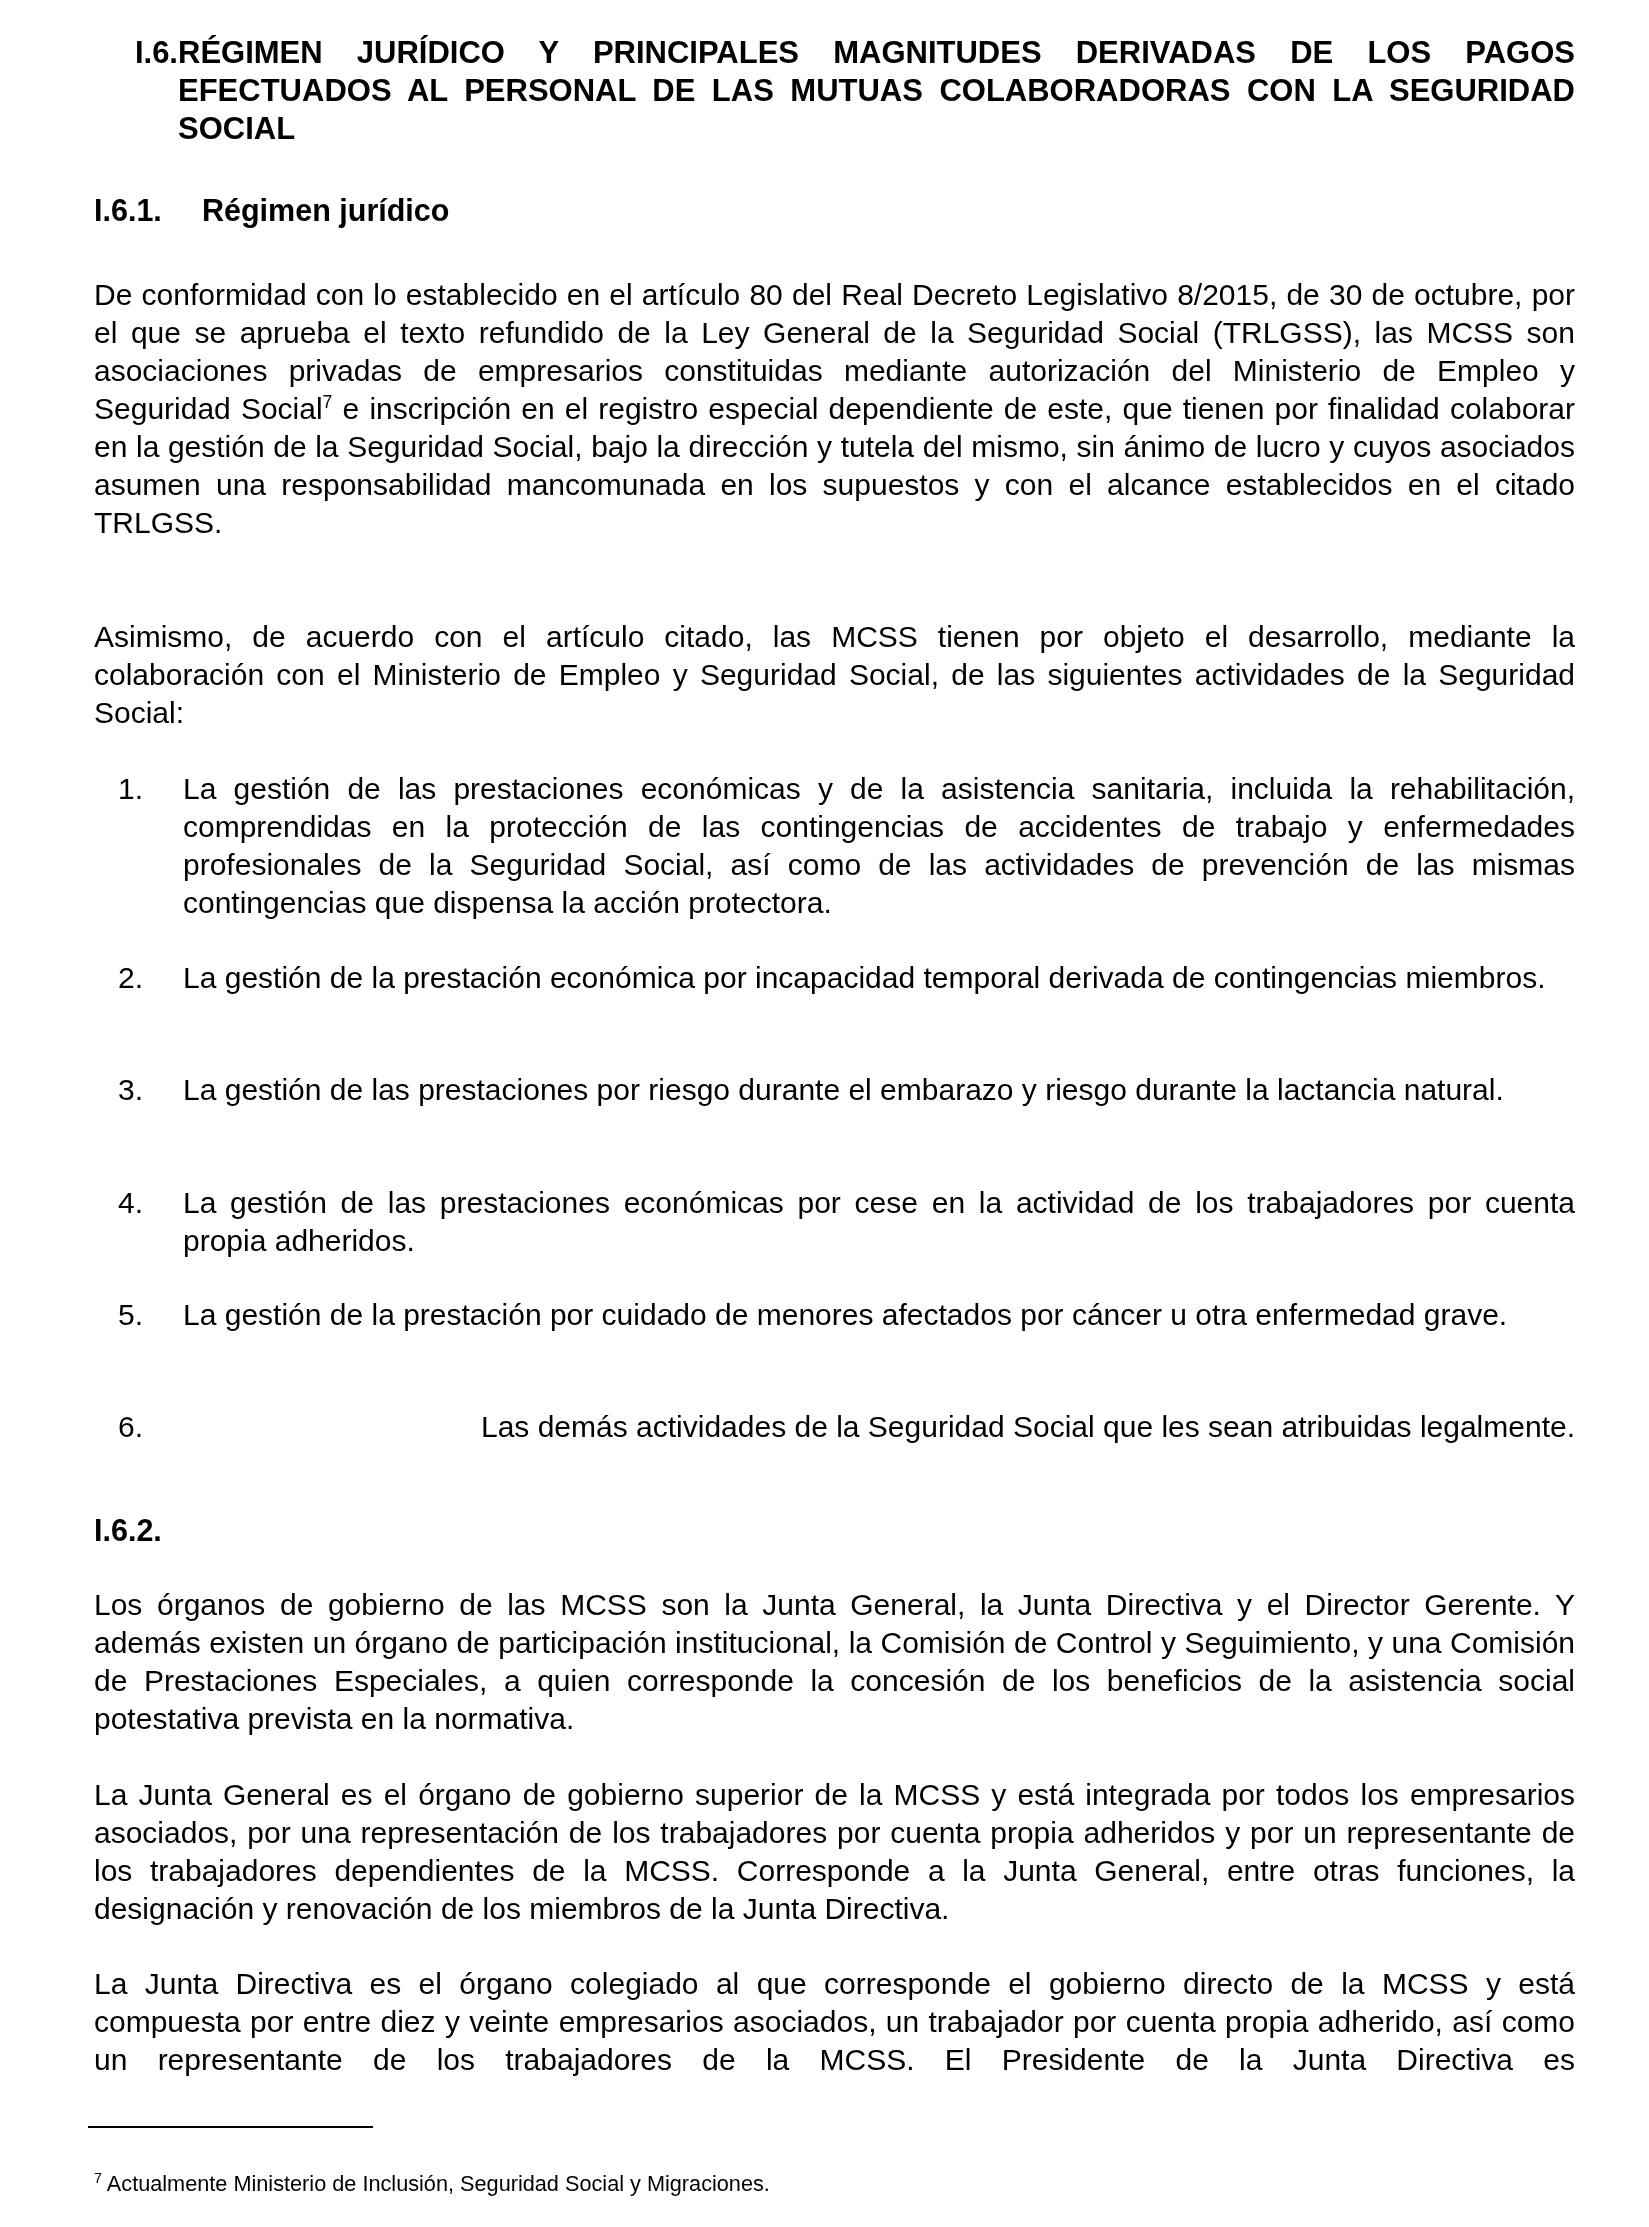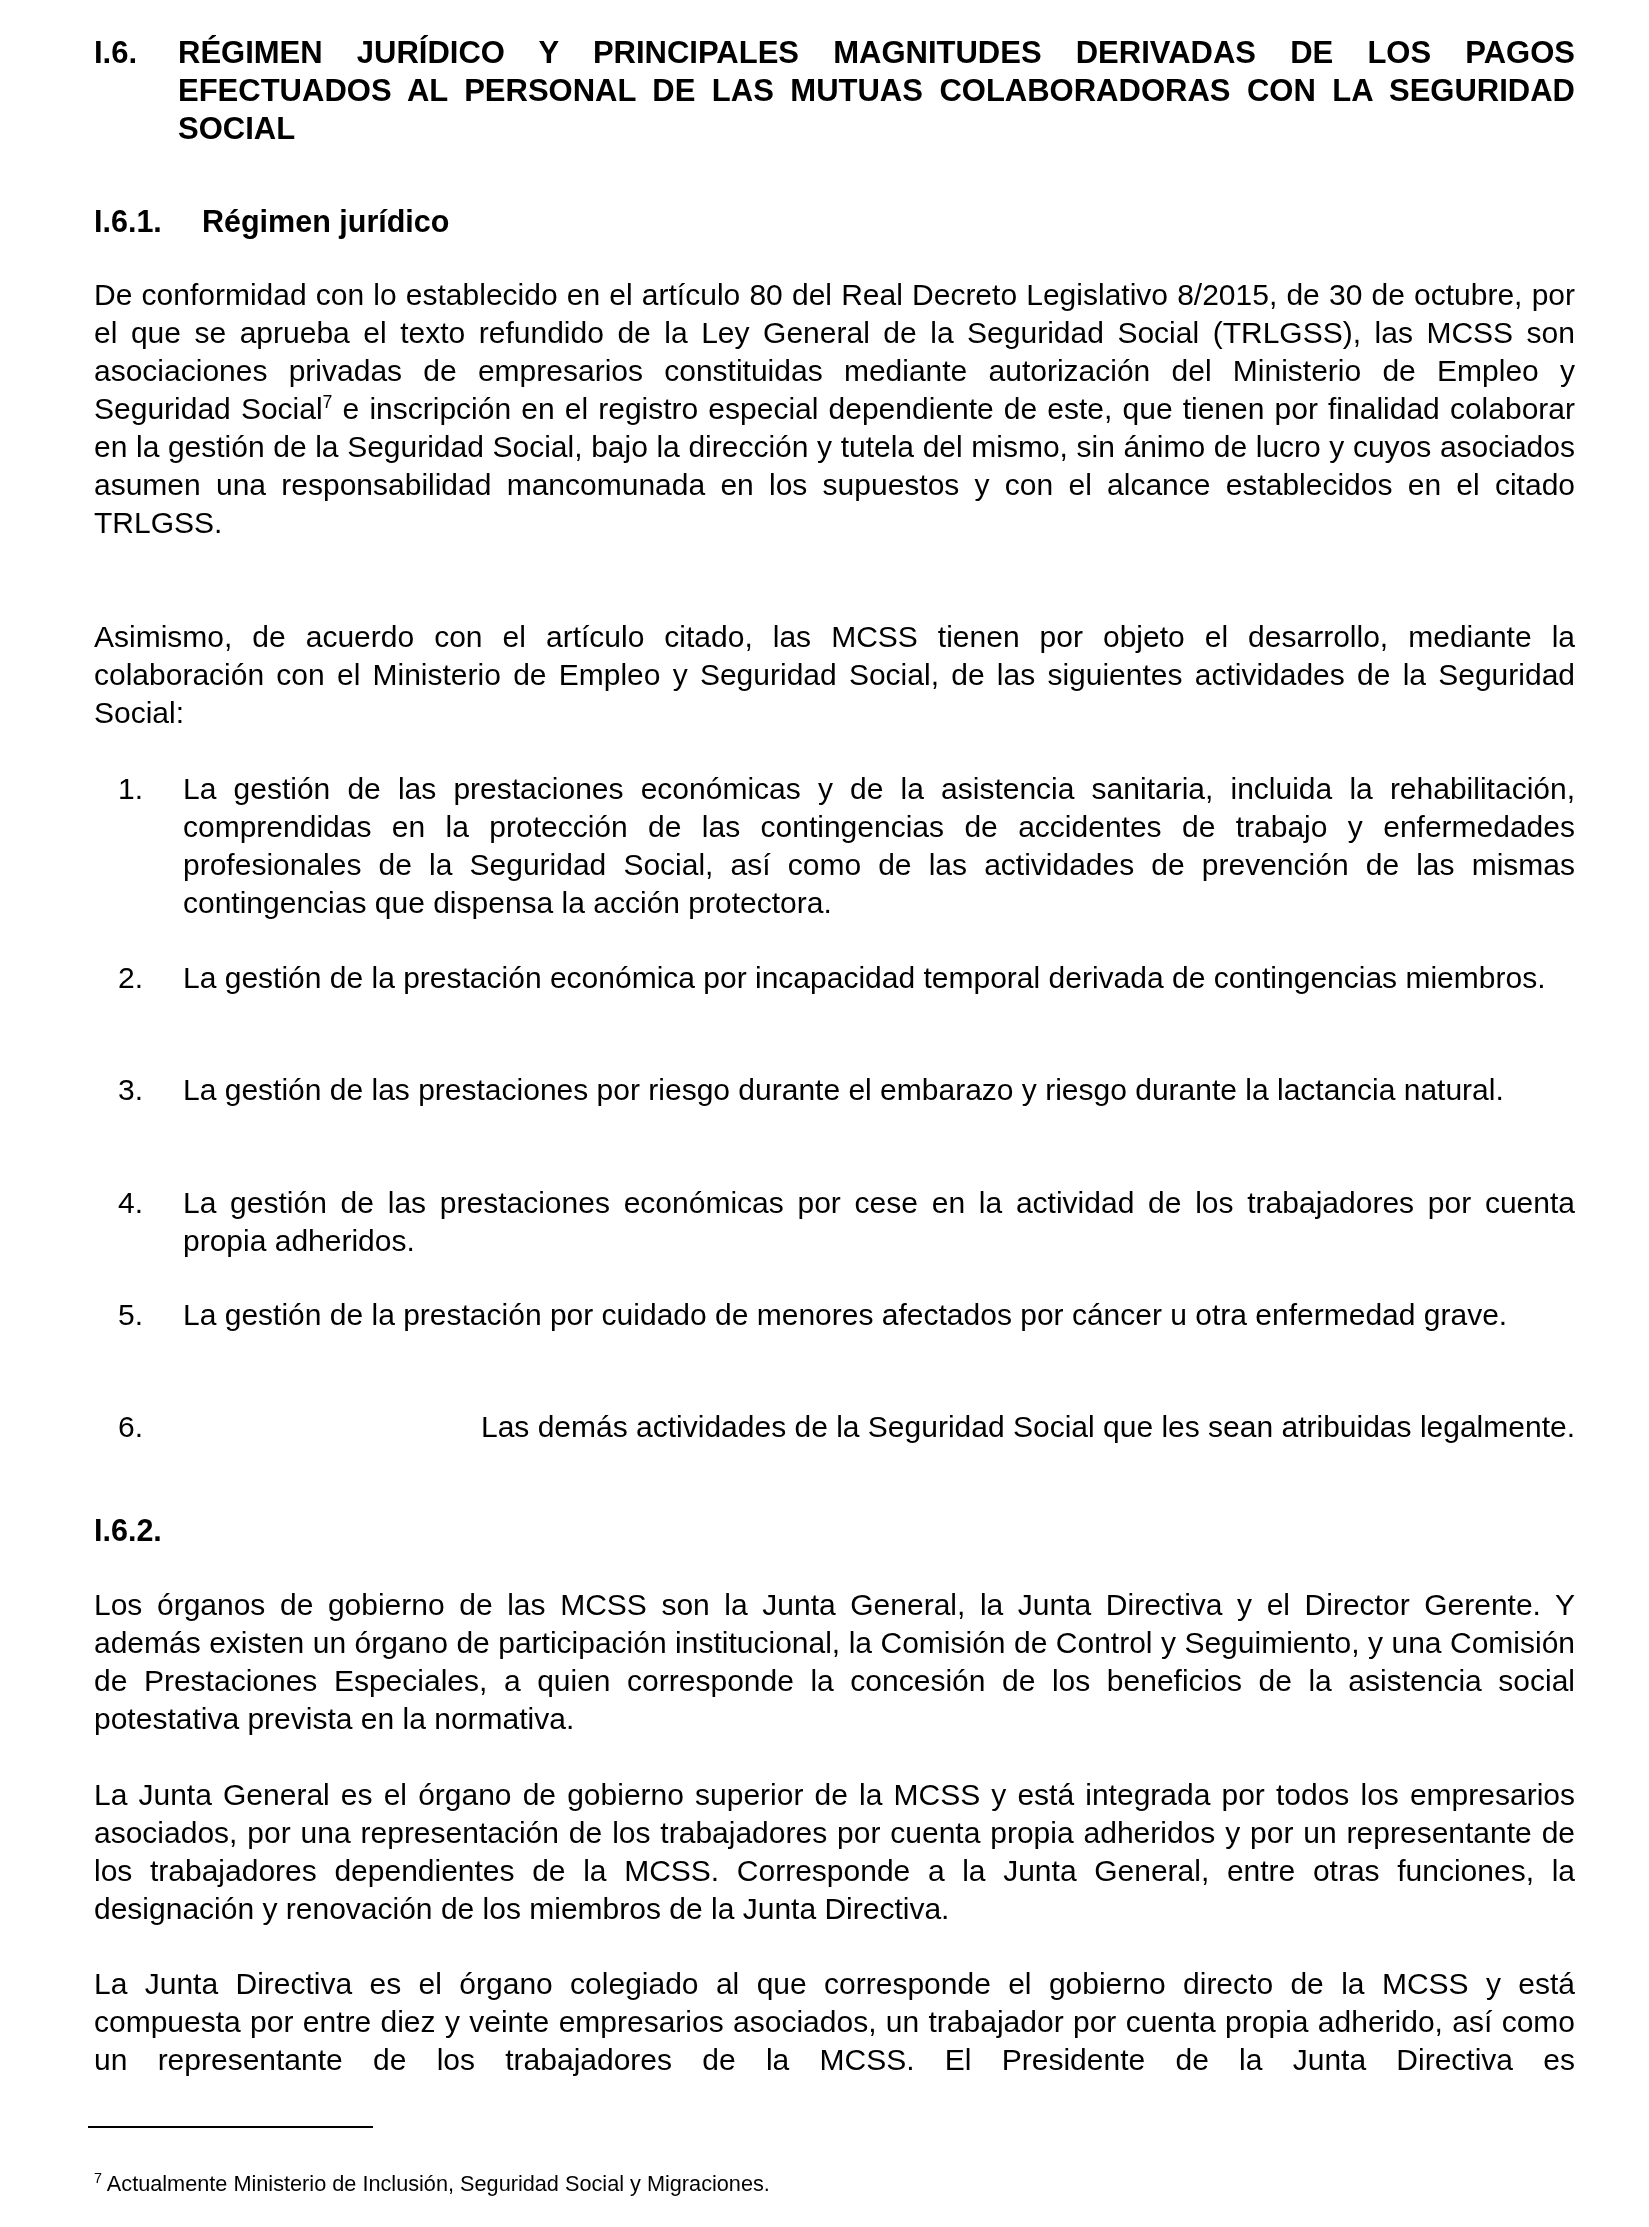--- a/index.html
+++ b/index.html
@@ -6,21 +6,21 @@
     body {
       width: 1650px; height: 2227px; position: relative; overflow: hidden;
       font-family: "Liberation Sans", sans-serif; color: #000000;
     }
     .page { position: absolute; left: 94px; top: 0; width: 1481px; }
     .blk { position: absolute; left: 0; width: 1481px; }
     .h1 {
       font-weight: bold; font-size: 31px; line-height: 38px;
       display: flex;
     }
-    .h1 .num { width: 84px; flex: none; }
+    .h1 .num { width: 84px; flex: none; text-align: right; }
     .h1 .txt { flex: 1; text-align: justify; text-align-last: left; }
     .h2 {
       font-weight: bold; font-size: 30.5px; line-height: 38px; display: flex;
     }
     .h2 .num { width: 108px; flex: none; }
     .p {
       font-size: 30px; line-height: 38px; text-align: justify;
     }
     .li { display: flex; font-size: 30px; line-height: 38px; }
     .li .n { width: 65px; flex: none; text-align: right; padding-right: 0; box-sizing: border-box; }
@@ -35,21 +35,21 @@
 </head>
 <body>
 
 <div class="page">
 
   <div class="blk h1" style="top:34px;">
     <span class="num">I.6.</span>
     <span class="txt">RÉGIMEN JURÍDICO Y PRINCIPALES MAGNITUDES DERIVADAS DE LOS PAGOS EFECTUADOS AL PERSONAL DE LAS MUTUAS COLABORADORAS CON LA SEGURIDAD SOCIAL</span>
   </div>
 
-  <div class="blk h2" style="top:202px;">
+  <div class="blk h2" style="top:191px;">
     <span class="num">I.6.1.</span>
     <span>Régimen jurídico</span>
   </div>
 
   <p class="blk p" style="top:276px; margin:0;"><span>De conformidad con lo establecido en el artículo 80 del Real Decreto Legislativo 8/2015, de 30 de octubre, por el que se aprueba el texto refundido de la Ley General de la Seguridad Social (TRLGSS), las MCSS son asociaciones privadas de empresarios constituidas mediante autorización del Ministerio de Empleo y Seguridad Social</span><sup class="fn">7</sup><span> e inscripción en el registro especial dependiente de este, que tienen por finalidad colaborar en la gestión de la Seguridad Social, bajo la dirección y tutela del mismo, sin ánimo de lucro y cuyos asociados asumen una responsabilidad mancomunada en los supuestos y con el alcance establecidos en el citado TRLGSS.</span></p>
 
   <p class="blk p" style="top:618px; margin:0;">Asimismo, de acuerdo con el artículo citado, las MCSS tienen por objeto el desarrollo, mediante la colaboración con el Ministerio de Empleo y Seguridad Social, de las siguientes actividades de la Seguridad Social:</p>
 
   <div class="blk li" style="top:770px;">
     <span class="n"><span>1.</span></span>

